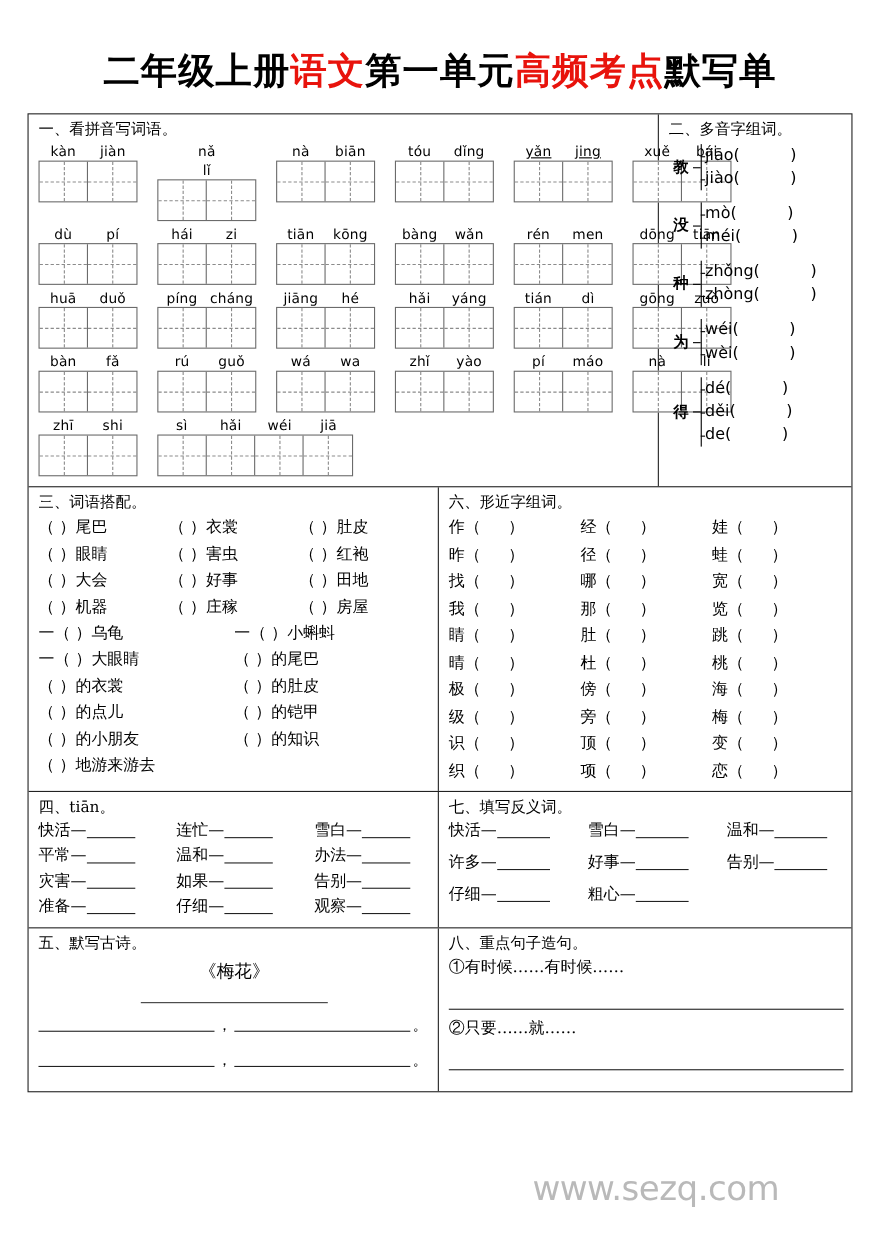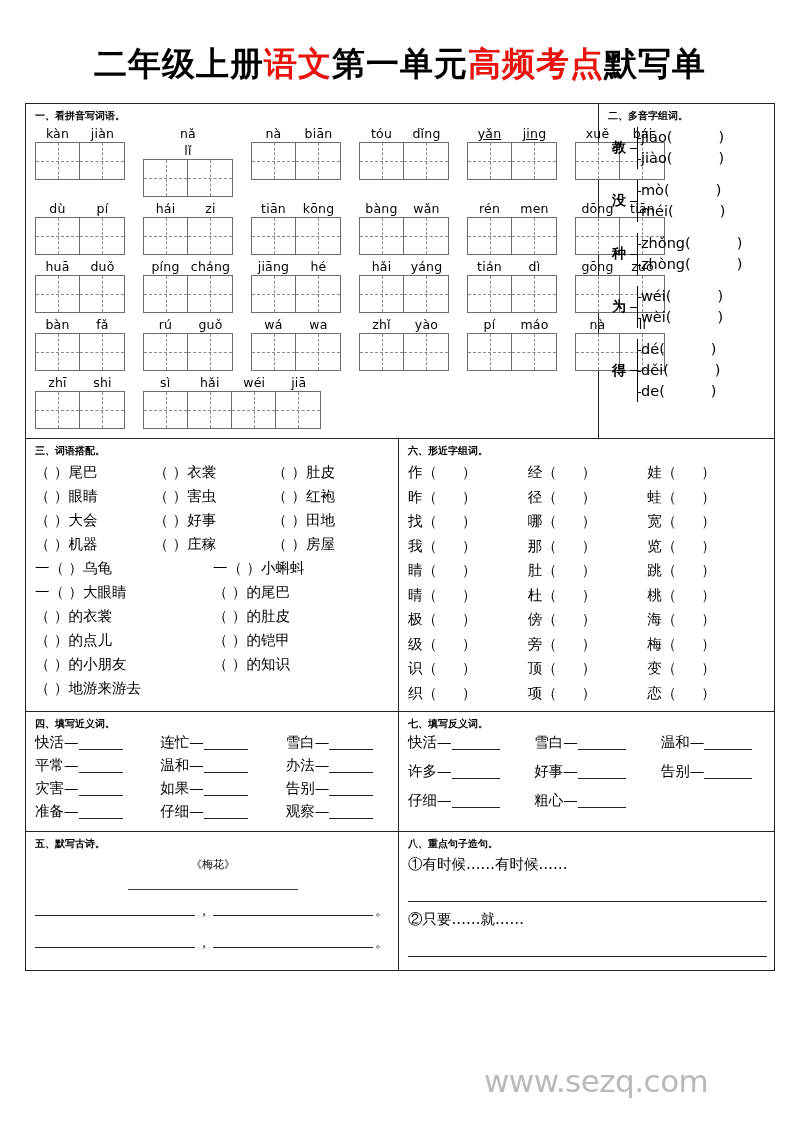--- a/index.html
+++ b/index.html
@@ -54,22 +54,22 @@
     padding: 5px 7px 6px 9px;
     position: relative;
   }
   .cell.left-col  { width: 573px; border-right: 1.2px solid #222; }
   .cell.right-col { width: 175px; }
   .cell.half-l { width: 373px; border-right: 1.2px solid #222; }
   .cell.half-r { width: 375px; }
 
   .sec-title {
     font-family: "DejaVu Serif", "Liberation Serif", serif;
-    font-weight: bold;
-    font-size: 10px;
+    font-weight: normal;
+    font-size: 14px;
     margin-bottom: 2px;
     white-space: nowrap;
   }
 
   
   .py-row {
     display: flex;
     margin-bottom: 3px;
   }
   .py-group { margin-right: 18px; }
@@ -202,21 +202,21 @@
     border-bottom: 1.3px solid #222;
     vertical-align: -3px;
   }
   .sy-wide .sy-row { margin-bottom: 10px; }
   .sy-wide .sy-item .ul { width: 48px; }
 
   
   .poem-title {
     text-align: center;
     font-family: "DejaVu Serif", "Liberation Serif", serif;
-    font-size: 11px;
+    font-size: 16px;
     margin: 6px 0 2px 0;
   }
   .poem-author-line {
     width: 170px;
     margin: 16px auto 10px auto;
     border-bottom: 1.8px solid #3a3a3a;
     height: 1px;
   }
   .poem-line {
     display: flex;
@@ -703,21 +703,21 @@
               <div class="nf-item"><span class="ch">织（</span><span class="par">&nbsp;&nbsp;&nbsp;&nbsp;&nbsp;）</span></div>
               <div class="nf-item"><span class="ch">项（</span><span class="par">&nbsp;&nbsp;&nbsp;&nbsp;&nbsp;）</span></div>
               <div class="nf-item"><span class="ch">恋（</span><span class="par">&nbsp;&nbsp;&nbsp;&nbsp;&nbsp;）</span></div>
             </div>
           </div>
       </div>
     </div>
 
     <div class="row">
       <div class="cell half-l">
-        <div class="sec-title">四、填写近义词。</div>
+        <div class="sec-title">四、tiān。</div>
         <div id="s4-body">
             <div class="sy-row">
               <div class="sy-item"><span>快活—</span><span class="ul"></span></div>
               <div class="sy-item"><span>连忙—</span><span class="ul"></span></div>
               <div class="sy-item"><span>雪白—</span><span class="ul"></span></div>
             </div>
             <div class="sy-row">
               <div class="sy-item"><span>平常—</span><span class="ul"></span></div>
               <div class="sy-item"><span>温和—</span><span class="ul"></span></div>
               <div class="sy-item"><span>办法—</span><span class="ul"></span></div>

